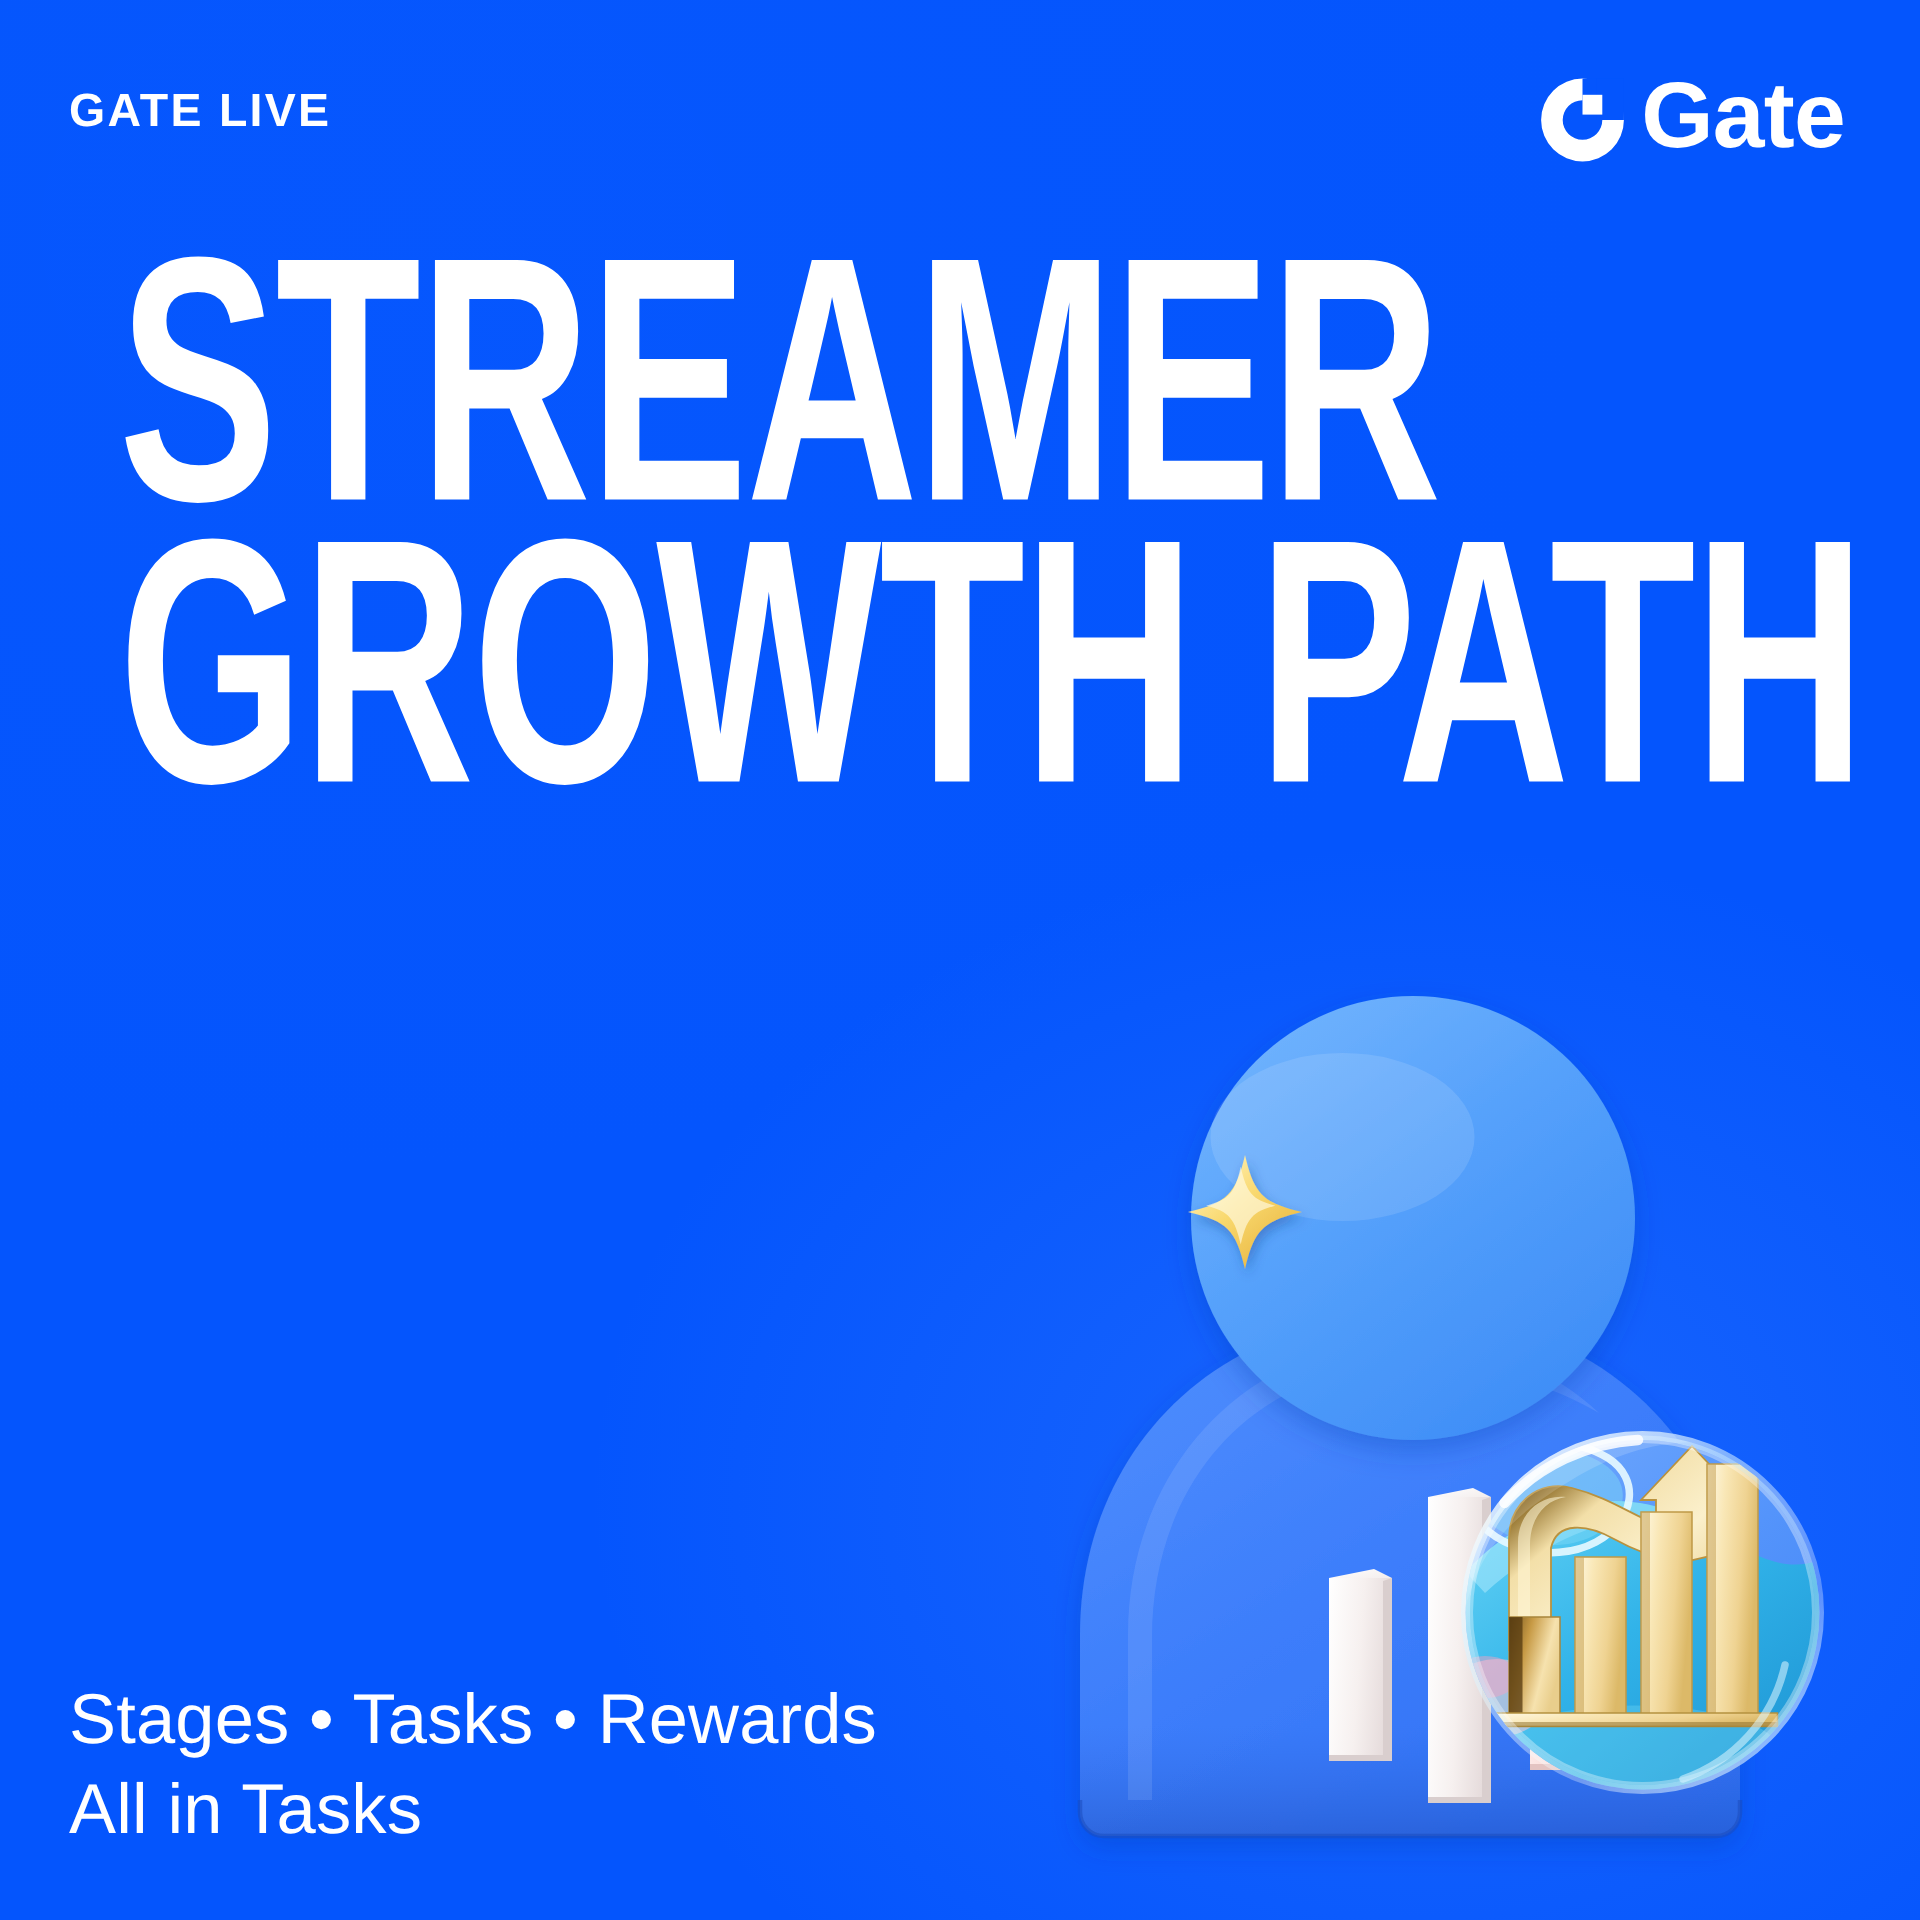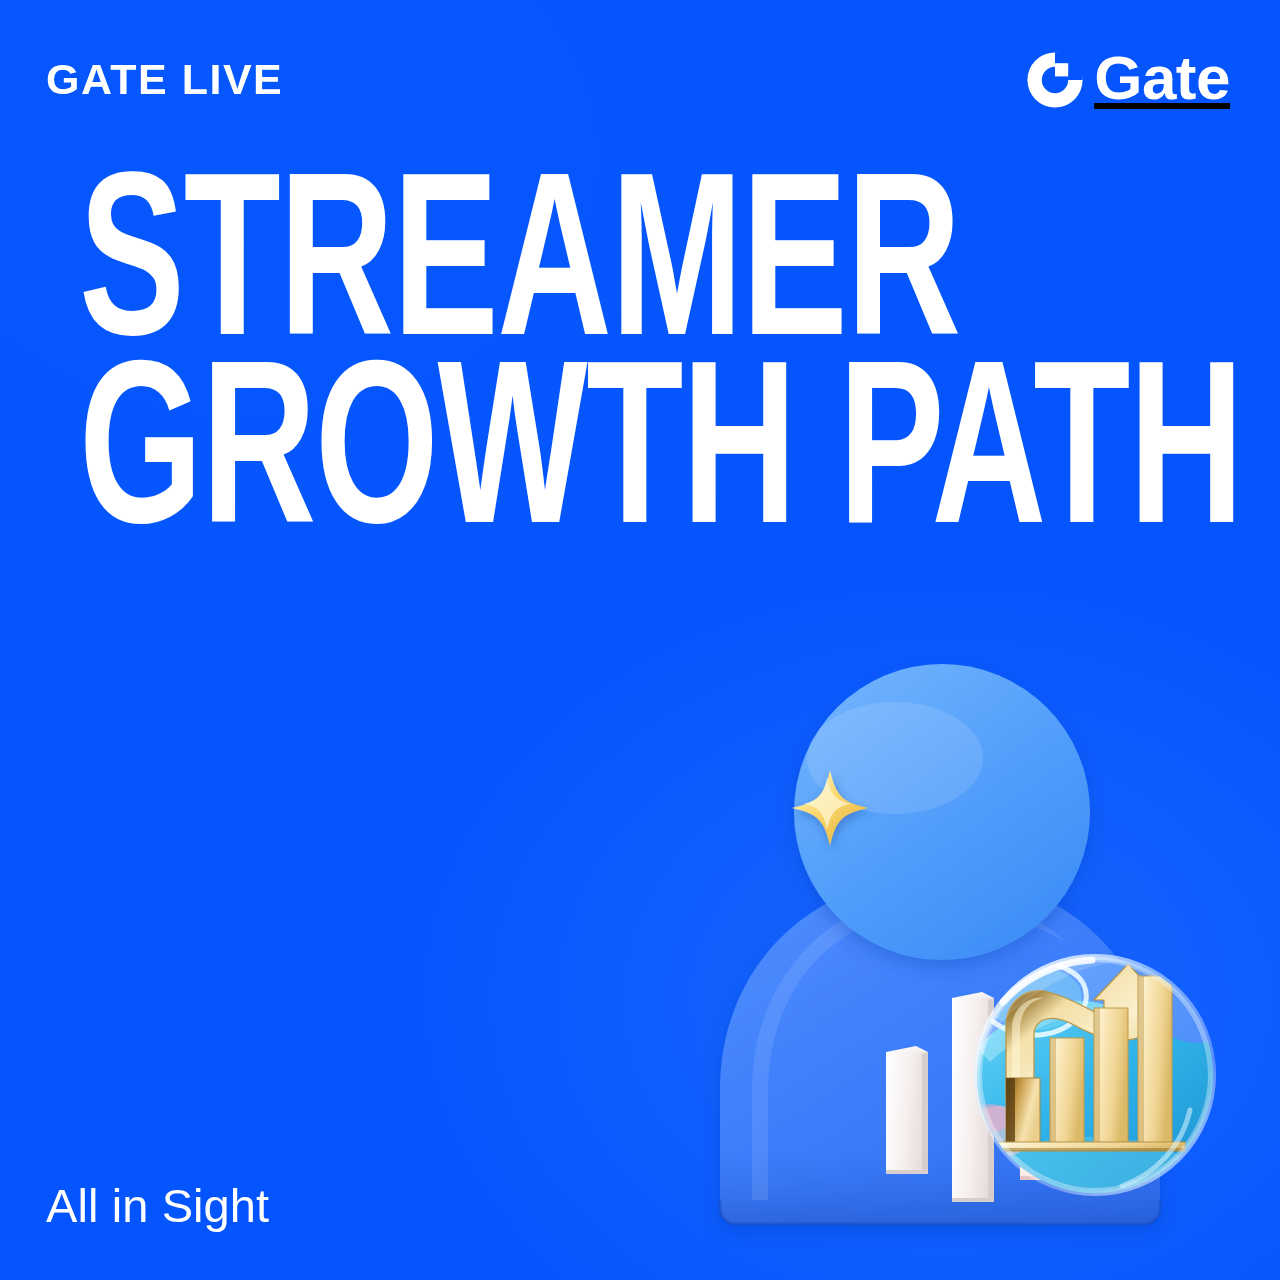--- a/index.html
+++ b/index.html
@@ -28,36 +28,35 @@
       radial-gradient(ellipse 90% 70% at 20% 12%, rgba(10,90,255,0.35) 0%, rgba(10,90,255,0) 70%);
     pointer-events: none;
   }
 
   
   .kicker {
     position: absolute;
     left: 46px;
     top: 58px;
     color: #ffffff;
-    font-size: 43px;
+    font-size: 31px;
     font-weight: 700;
     letter-spacing: 1.5px;
     line-height: 1;
     white-space: nowrap;
   }
 
   .brand {
     position: absolute;
     right: 50px;
     top: 47px;
     display: flex;
     align-items: center;
     gap: 9px;
     height: 66px;
-    text-decoration: underline;
   }
   .brand-mark { display:block; width: 60px; height: 60px; }
   .brand-word {
     color: #ffffff;
     font-size: 62px;
     font-weight: 700;
     letter-spacing: -0.5px;
     line-height: 1;
     transform: translateY(-2px);
   }
@@ -159,21 +158,22 @@
     </span>
     <span class="brand-word">Gate</span>
   </div>
 
   <div class="headline">
     <span class="headline-line hl-1">STREAMER</span>
     <span class="headline-line hl-2">GROWTH PATH</span>
   </div>
 
   <div class="tagline">
-    <span>All in Sight</span>
+    <span>Stages • Tasks • Rewards</span>
+    <span>All in Tasks</span>
   </div>
 
   <div class="art">
     <svg viewBox="0 0 560 560" aria-hidden="true">
       <defs>
         <linearGradient id="gHead" x1="0.18" y1="0.05" x2="0.82" y2="0.95">
           <stop offset="0%" stop-color="#6FB2FD"></stop>
           <stop offset="45%" stop-color="#54A0FB"></stop>
           <stop offset="100%" stop-color="#3E8DF7"></stop>
         </linearGradient>

